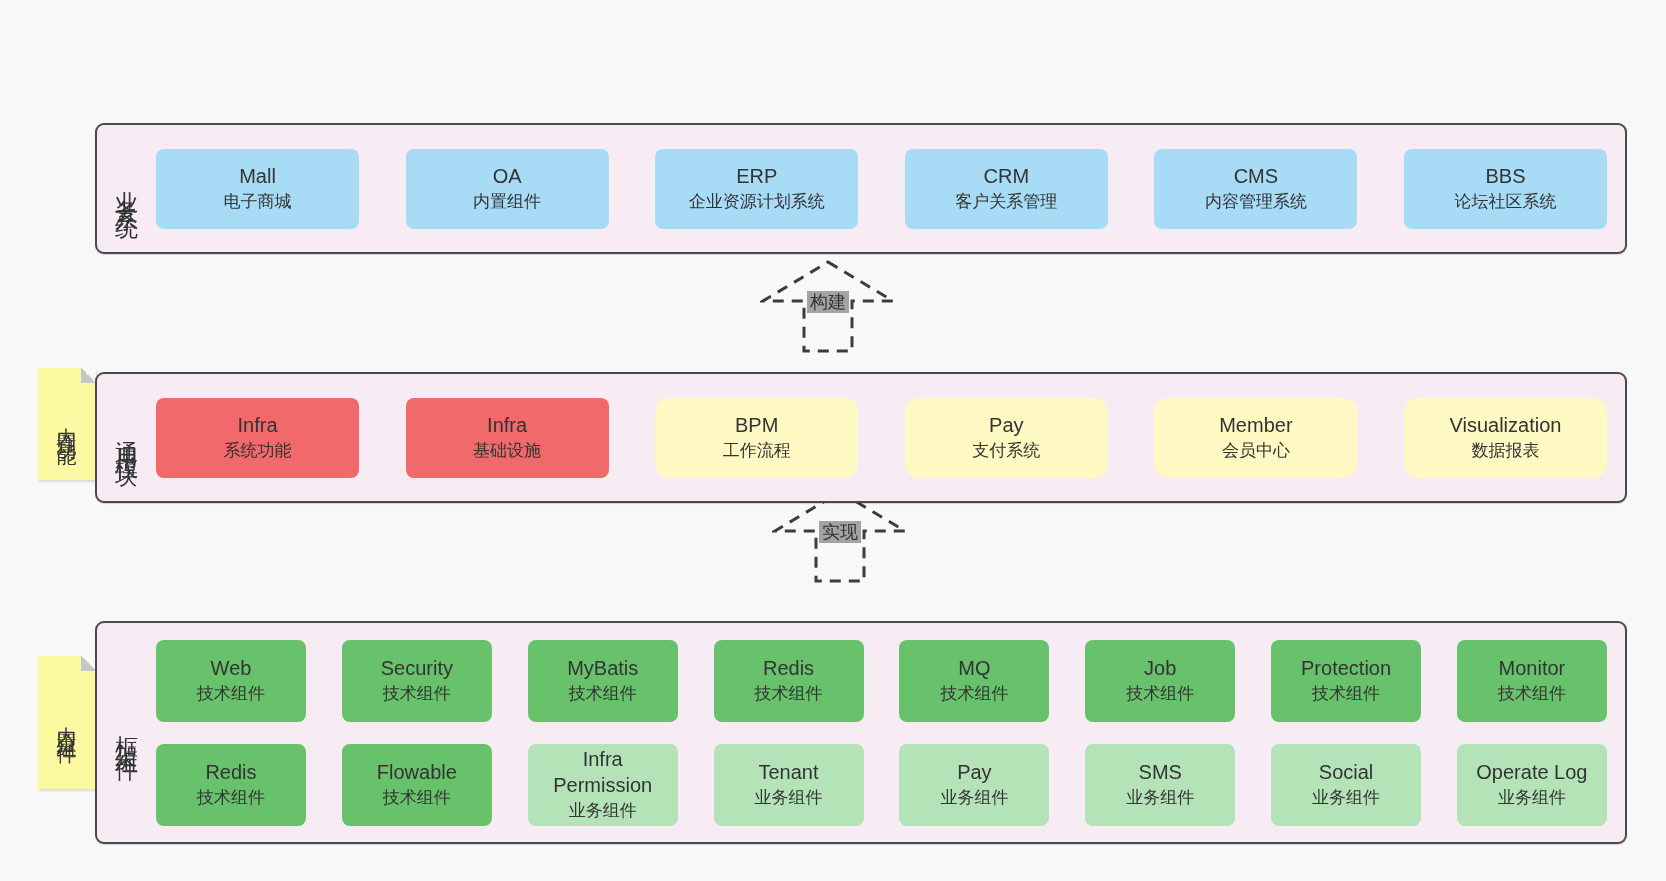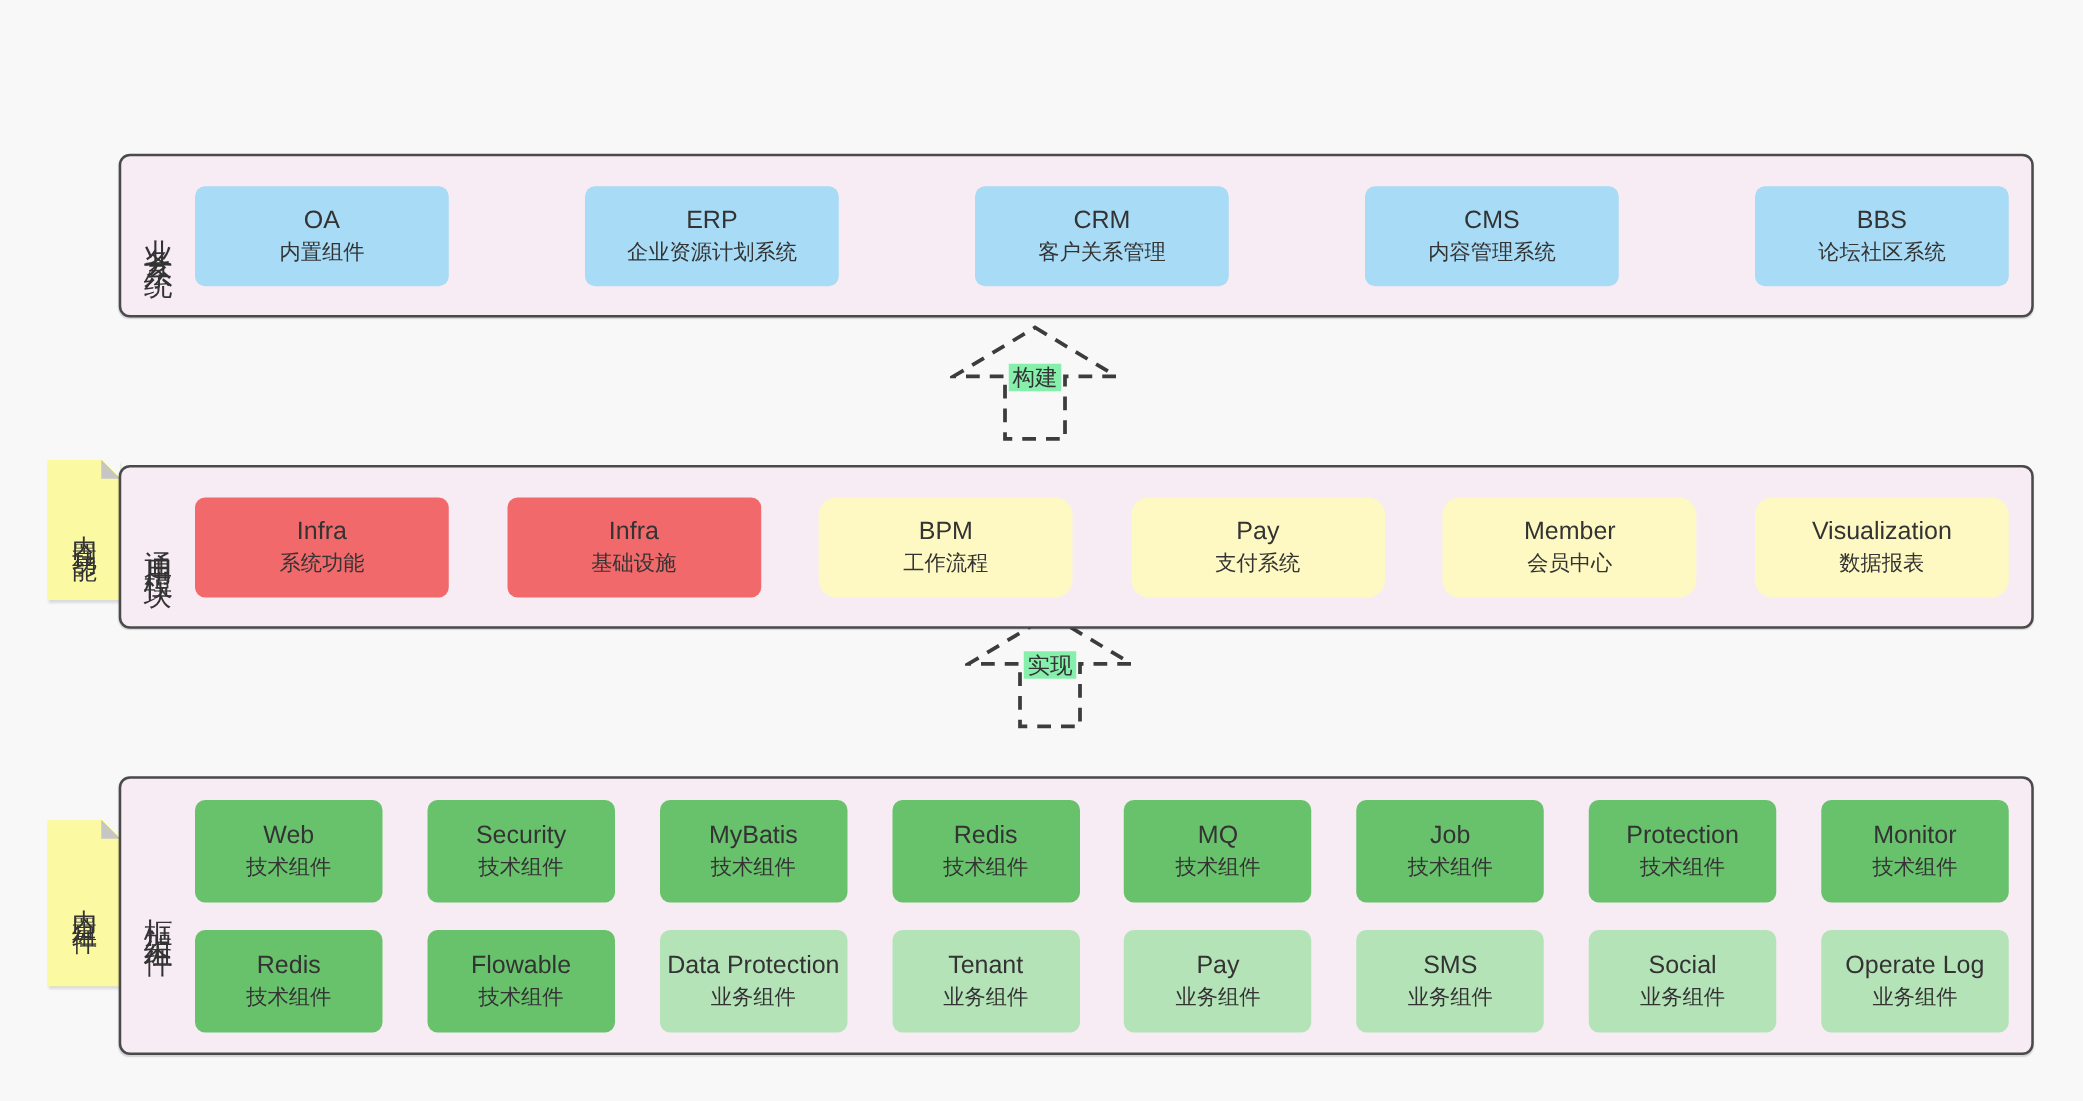--- a/index.html
+++ b/index.html
@@ -60,29 +60,33 @@
   }
   
   .arrow{position:absolute;width:136px;height:96px;z-index:0;}
   #arrow-build{left:760px;top:259px;}
   #arrow-implement{left:772px;top:489px;}
   .arrow svg{display:block;width:100%;height:100%;}
   .arrow-label{
     position:absolute;top:31px;left:0;right:0;text-align:center;
   }
   .arrow-label span{
-    background:#86efac;font-size:18px;padding:1px 3px;color:#333;
+    background:#a3a3a3;font-size:18px;padding:1px 3px;color:#333;
   }
 </style>
 </head>
 <body>
 
 <div class="layer" id="layer-business">
   <div class="vlabel">业务系统</div>
   <div class="boxes">
+    <div class="box blue">
+      <span class="box-name">Mall</span>
+      <span class="box-desc">电子商城</span>
+    </div>
     <div class="box blue">
       <span class="box-name">OA</span>
       <span class="box-desc">内置组件</span>
     </div>
     <div class="box blue">
       <span class="box-name">ERP</span>
       <span class="box-desc">企业资源计划系统</span>
     </div>
     <div class="box blue">
       <span class="box-name">CRM</span>
@@ -193,21 +197,21 @@
     <div class="row">
       <div class="box small green">
         <span class="box-name">Redis</span>
         <span class="box-desc">技术组件</span>
       </div>
       <div class="box small green">
         <span class="box-name">Flowable</span>
         <span class="box-desc">技术组件</span>
       </div>
       <div class="box small green-light">
-        <span class="box-name">Data Protection</span>
+        <span class="box-name">Infra Permission</span>
         <span class="box-desc">业务组件</span>
       </div>
       <div class="box small green-light">
         <span class="box-name">Tenant</span>
         <span class="box-desc">业务组件</span>
       </div>
       <div class="box small green-light">
         <span class="box-name">Pay</span>
         <span class="box-desc">业务组件</span>
       </div>

